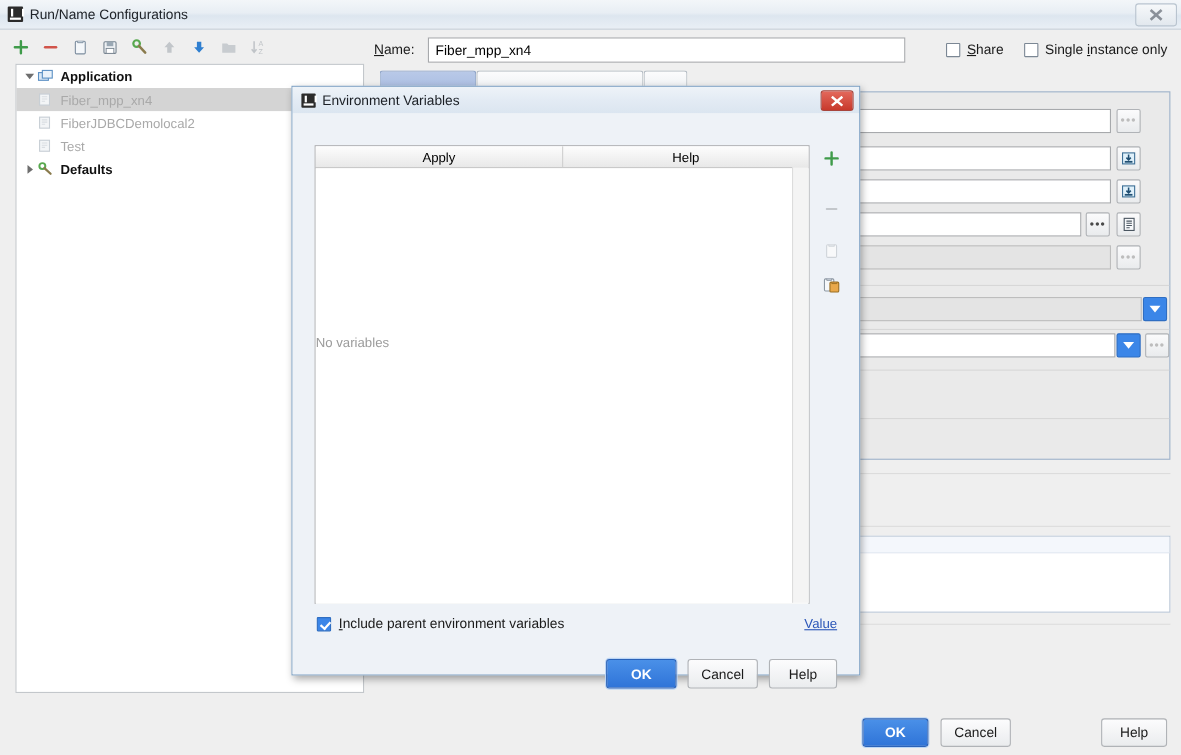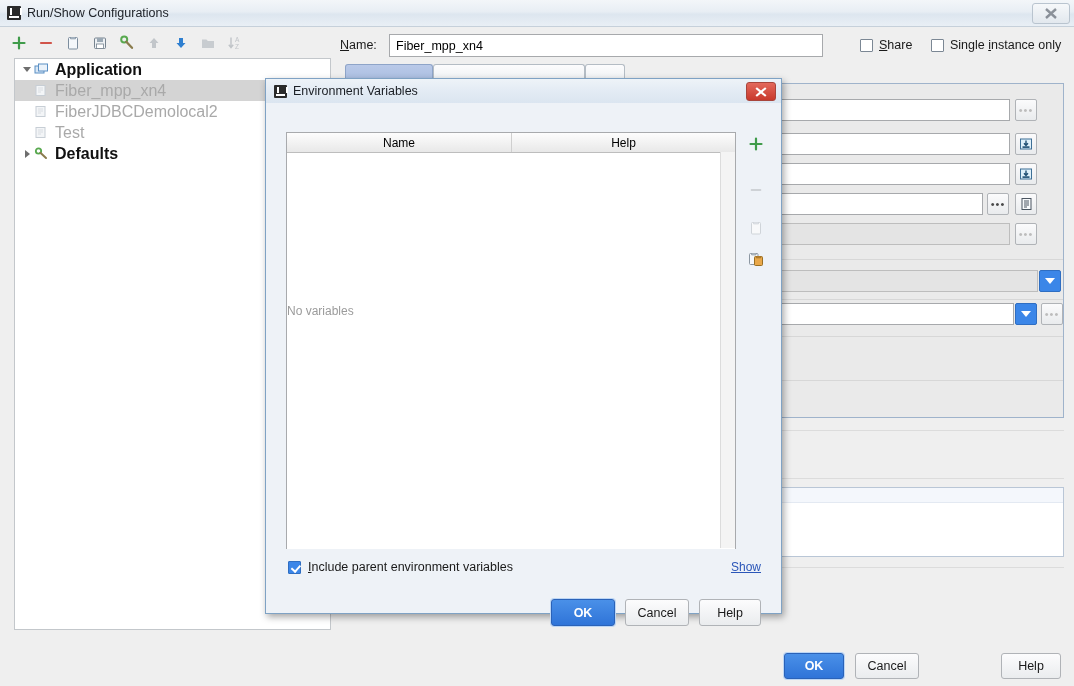--- a/index.html
+++ b/index.html
@@ -48,21 +48,21 @@
     position:absolute;left:14px;top:58px;width:317px;height:572px;
     background:#fff;border:1px solid #c3c7cb;box-sizing:border-box;
   }
   .tree-row{height:21px;display:flex;align-items:center;padding-left:5px;box-sizing:border-box;}
   .tree-row.sel{background:#d4d4d4;}
   .tw{width:14px;display:flex;align-items:center;justify-content:center;flex:none;}
   .tri{width:0;height:0;}
   .tri.down{border-left:4.5px solid transparent;border-right:4.5px solid transparent;border-top:5.5px solid #6e6e6e;}
   .tri.right{border-top:4.5px solid transparent;border-bottom:4.5px solid transparent;border-left:5.5px solid #6e6e6e;}
   .tree-ico{width:16px;height:14px;margin-right:5px;flex:none;display:flex;align-items:center;}
-  .tree-label{font-size:16px;}
+  .tree-label{font-size:12px;}
   .tree-label.bold{font-weight:bold;color:#111;}
   .tree-label.dim{color:#a9a9a9;}
   .indent1{padding-left:19px;}
 
   
   .name-label{position:absolute;left:340px;top:38px;font-size:12.5px;}
   .name-label u{text-decoration:underline;}
   .name-input{
     position:absolute;left:389px;top:34px;width:434px;height:23px;
     border:1px solid #a7a9ac;background:#fff;box-sizing:border-box;
@@ -183,21 +183,21 @@
   .dlg-btns{position:absolute;right:20px;top:496px;display:flex;gap:10px;}
   .dlg-btns .btn{height:27px;}
 </style>
 </head>
 <body>
 
 <div class="root">
 
   <div class="win-titlebar">
     <div class="win-title-icon"></div>
-    <span class="win-title-text">Run/Show Configurations</span>
+    <span class="win-title-text">Run/Name Configurations</span>
     <div class="win-close">
       <svg width="13" height="11" viewBox="0 0 13 11">
         <path d="M1 1 L11 10 M11 1 L1 10" stroke="#3c4450" stroke-width="2.4" fill="none"></path>
       </svg>
     </div>
   </div>
 
   <div class="toolbar">
     <div class="tb-btn">
       <svg width="16" height="16" viewBox="0 0 16 16">
@@ -414,21 +414,21 @@
         <svg width="12" height="10" viewBox="0 0 12 10">
           <path d="M1.2 1 L10.8 9 M10.8 1 L1.2 9" stroke="#fff" stroke-width="2.2" fill="none"></path>
         </svg>
       </div>
     </div>
 
     <div class="dlg-body">
 
       <div class="tbl-wrap">
         <div class="tbl-hdr">
-          <div class="th name">Name</div>
+          <div class="th name">Apply</div>
           <div class="th value">Help</div>
         </div>
         <div class="tbl-body">
           <div class="empty-txt">No variables</div>
         </div>
         <div class="vscroll"></div>
       </div>
 
       <div class="dlg-toolcol">
         <div class="dlg-toolbtn">
@@ -454,21 +454,21 @@
             <rect x="6.5" y="5.5" width="8" height="9" rx="1" fill="#e9a84a" stroke="#9a6f23" stroke-width="1"></rect>
             <path d="M8.2 5.5 v1.3 h4.6 v-1.3" fill="#c9882f" stroke="#9a6f23" stroke-width=".8"></path>
           </svg>
         </div>
       </div>
 
       <div class="inc-row">
         <span class="chkbox on"></span>
         <span><u>I</u>nclude parent environment variables</span>
       </div>
-      <div class="show-link">Show</div>
+      <div class="show-link">Value</div>
 
       <div class="dlg-btns">
         <div class="btn primary" style="width:64px;">OK</div>
         <div class="btn" style="width:64px;">Cancel</div>
         <div class="btn" style="width:62px;">Help</div>
       </div>
 
     </div>
   </div>
 

